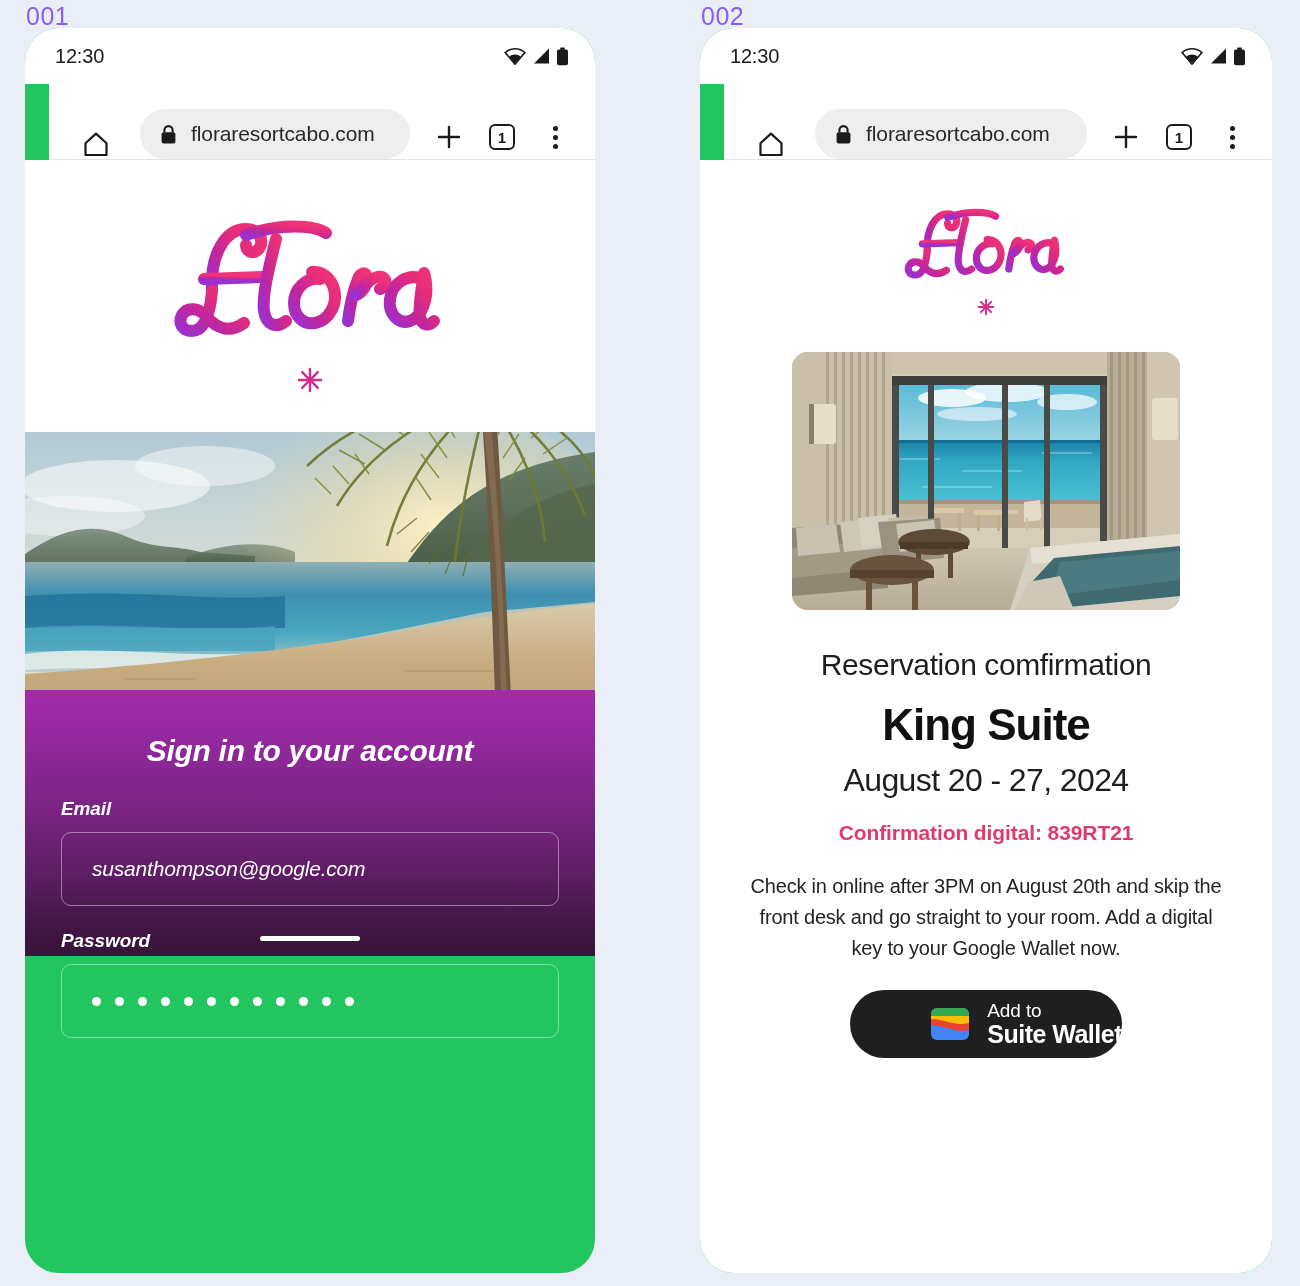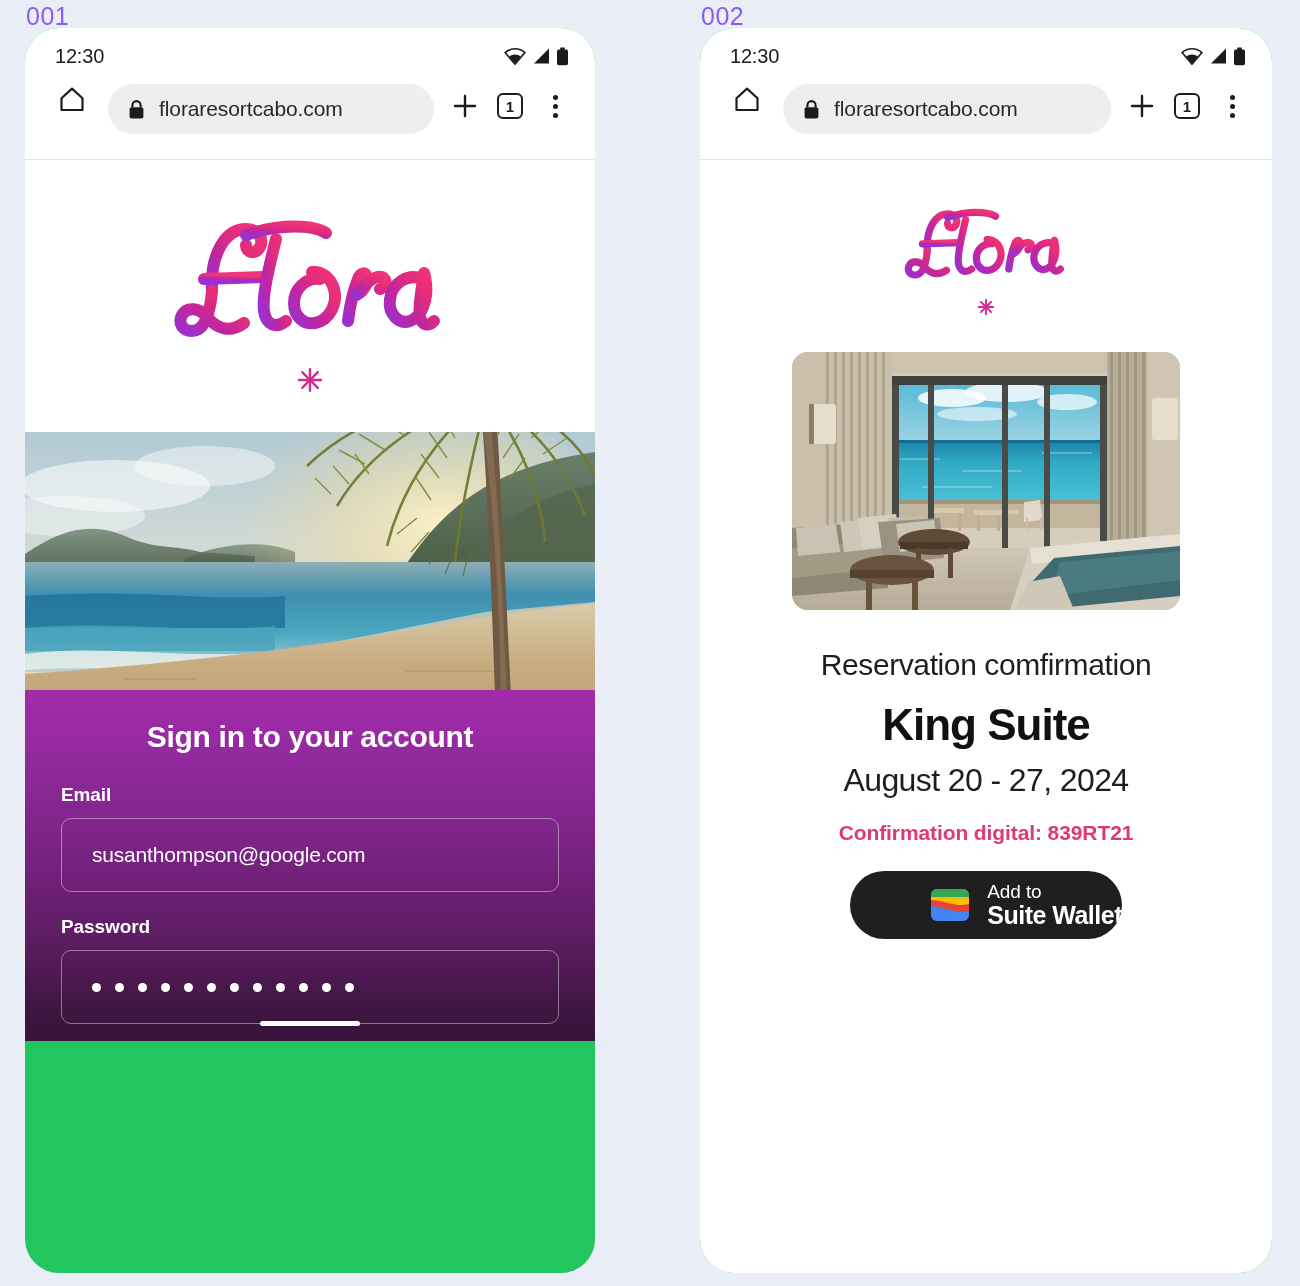--- a/index.html
+++ b/index.html
@@ -50,25 +50,26 @@
     font-weight: 500;
     color: #1b1b1b;
     letter-spacing: -0.2px;
   }
   .status-icons { display: flex; align-items: center; gap: 5px; }
 
   
   .browser-bar {
     height: 76px;
     display: flex;
-    align-items: flex-start;
-    gap: 1px;
+    align-items: flex-end;
+    gap: 9px;
     padding: 0 18px 0 24px;
     background: #fff;
     border-bottom: 1px solid #e4e4e6;
+    margin-left: 24px;
   }
   .home-btn { width: 46px; display: flex; align-items: center; justify-content: center; }
   .omnibox {
     flex: 1;
     height: 50px;
     margin: 0 8px 0 12px;
     background: #eeeeef;
     border-radius: 25px;
     display: flex;
     align-items: center;
@@ -115,23 +116,24 @@
     position: relative;
     width: 100%;
     height: 258px;
     overflow: hidden;
   }
   .hero svg { display: block; width: 100%; height: 100%; }
 
   
   .signin {
     position: relative;
-    height: 351px;
+    height: 266px;
     background: linear-gradient(180deg, #a42bab 0%, #952aa0 16%, #7d2487 42%, #5d1d63 70%, #3e1540 92%, #38143a 100%);
-    padding: 30px 36px 0 36px;
+    padding: 44px 36px 0 36px;
+    font-style: italic;
   }
   .signin-title {
     text-align: center;
     color: #fff;
     font-size: 30px;
     font-weight: 700;
     letter-spacing: -0.3px;
     margin-bottom: 30px;
   }
   .field-label {
@@ -651,20 +653,21 @@
           <path d="M262 206 L388 194 L388 244 L246 258 L238 232z" fill="#3e6a70"></path>
           <path d="M268 210 L388 199 L388 228 L258 244z" fill="#4a7b80"></path>
           <path d="M236 230 L268 224 L282 258 L222 258z" fill="#cfc7b8"></path>
         </svg>
       </div>
 
       <div class="res-sub">Reservation comfirmation</div>
       <div class="res-title">King Suite</div>
       <div class="res-dates">August 20 - 27, 2024</div>
       <div class="res-confirm" id="confirm-line" style="color: rgb(224, 58, 109);">Confirmation digital: 839RT21</div>
+      <div class="res-note">Check in online after 3PM on August 20th and skip the front desk and go straight to your room. Add a digital key to your Google Wallet now.</div>
 
       <button class="wallet-btn">
         <svg width="42" height="42" viewBox="0 0 42 42">
           <clipPath id="wclip">
               <rect x="2" y="5" width="38" height="32" rx="6"></rect>
             </clipPath>
           <g clip-path="url(#wclip)">
             <rect x="2" y="5" width="38" height="32" fill="#4285f4"></rect>
             <path d="M2 5h38v10H2z" fill="#34a853"></path>
             <path d="M2 13h38v8H2z" fill="#fbbc04"></path>

